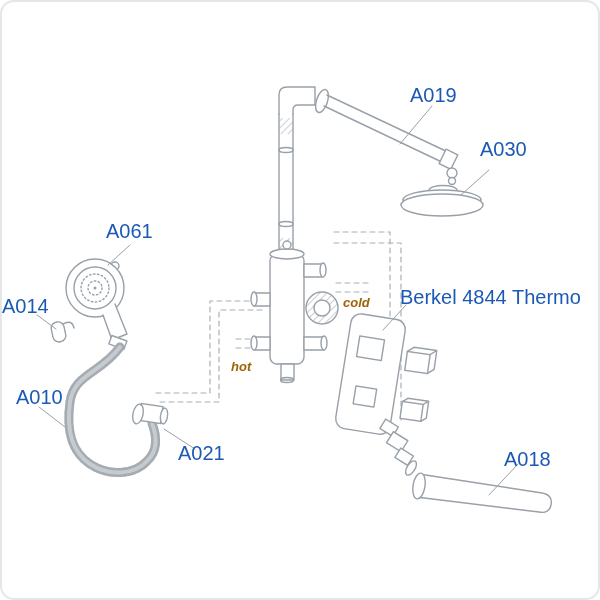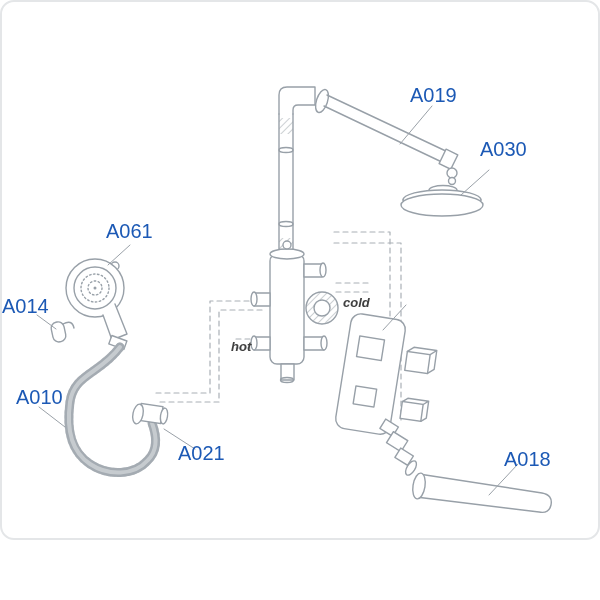--- a/index.html
+++ b/index.html
@@ -1,37 +1,37 @@
 <!DOCTYPE html>
 <html><head>
 <meta charset="utf-8">
 <style>
   html,body{margin:0;padding:0;background:#fff;}
   .frame{
     position:relative;
-    width:600px;height:540px;
+    width:600px;height:600px;
     box-sizing:border-box;
     background:#ffffff;
     border:2px solid #e4e6e8;
     border-radius:14px;
     overflow:hidden;
     font-family:"Liberation Sans", sans-serif;
   }
   .artwork{position:absolute;left:0;top:0;}
   .label{
     position:absolute;
     color:#1c59b5;
     font-size:20px;
     line-height:22px;
     white-space:nowrap;
     user-select:none;
   }
   .annotation{
     position:absolute;
-    color:#404040;
+    color:#a16207;
     font-size:13px;
     font-style:italic;
     font-weight:bold;
     white-space:nowrap;
     user-select:none;
   }
 </style>
 </head>
 <body>
 
@@ -173,17 +173,18 @@
     </g>
   </svg>
 
   <div class="label" style="left:408px;top:82px">A019</div>
   <div class="label" style="left:478px;top:136px">A030</div>
   <div class="label" style="left:104px;top:218px">A061</div>
   <div class="label" style="left:0;top:293px">A014</div>
   <div class="label" style="left:14px;top:384px">A010</div>
   <div class="label" style="left:176px;top:440px">A021</div>
   <div class="label" style="left:502px;top:446px">A018</div>
+  <div class="label" style="left:398px;top:284px">Berkel 4844 Thermo</div>
 
-  <div class="annotation" style="left:229px;top:337px">hot</div>
+  <div class="annotation" style="left:229px;top:357px">hot</div>
   <div class="annotation" style="left:341px;top:293px">cold</div>
 
 </div>
 
 </body></html>

